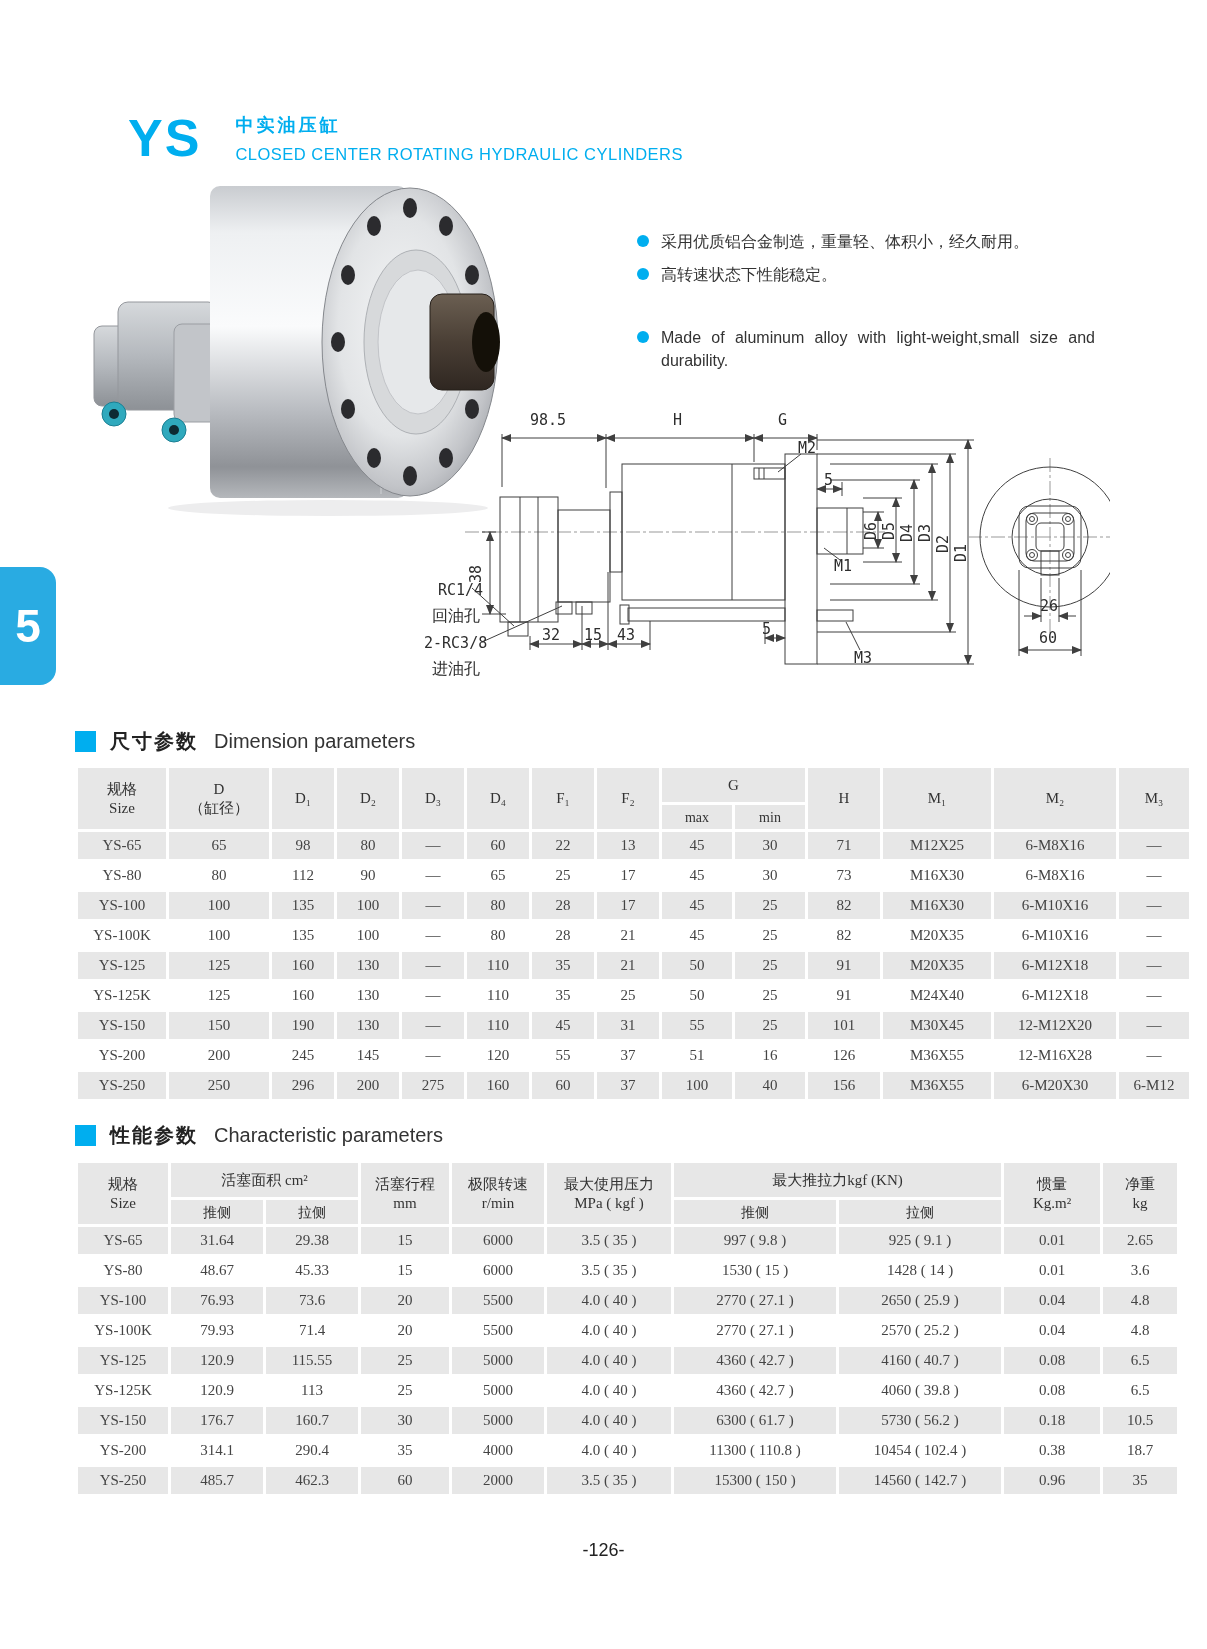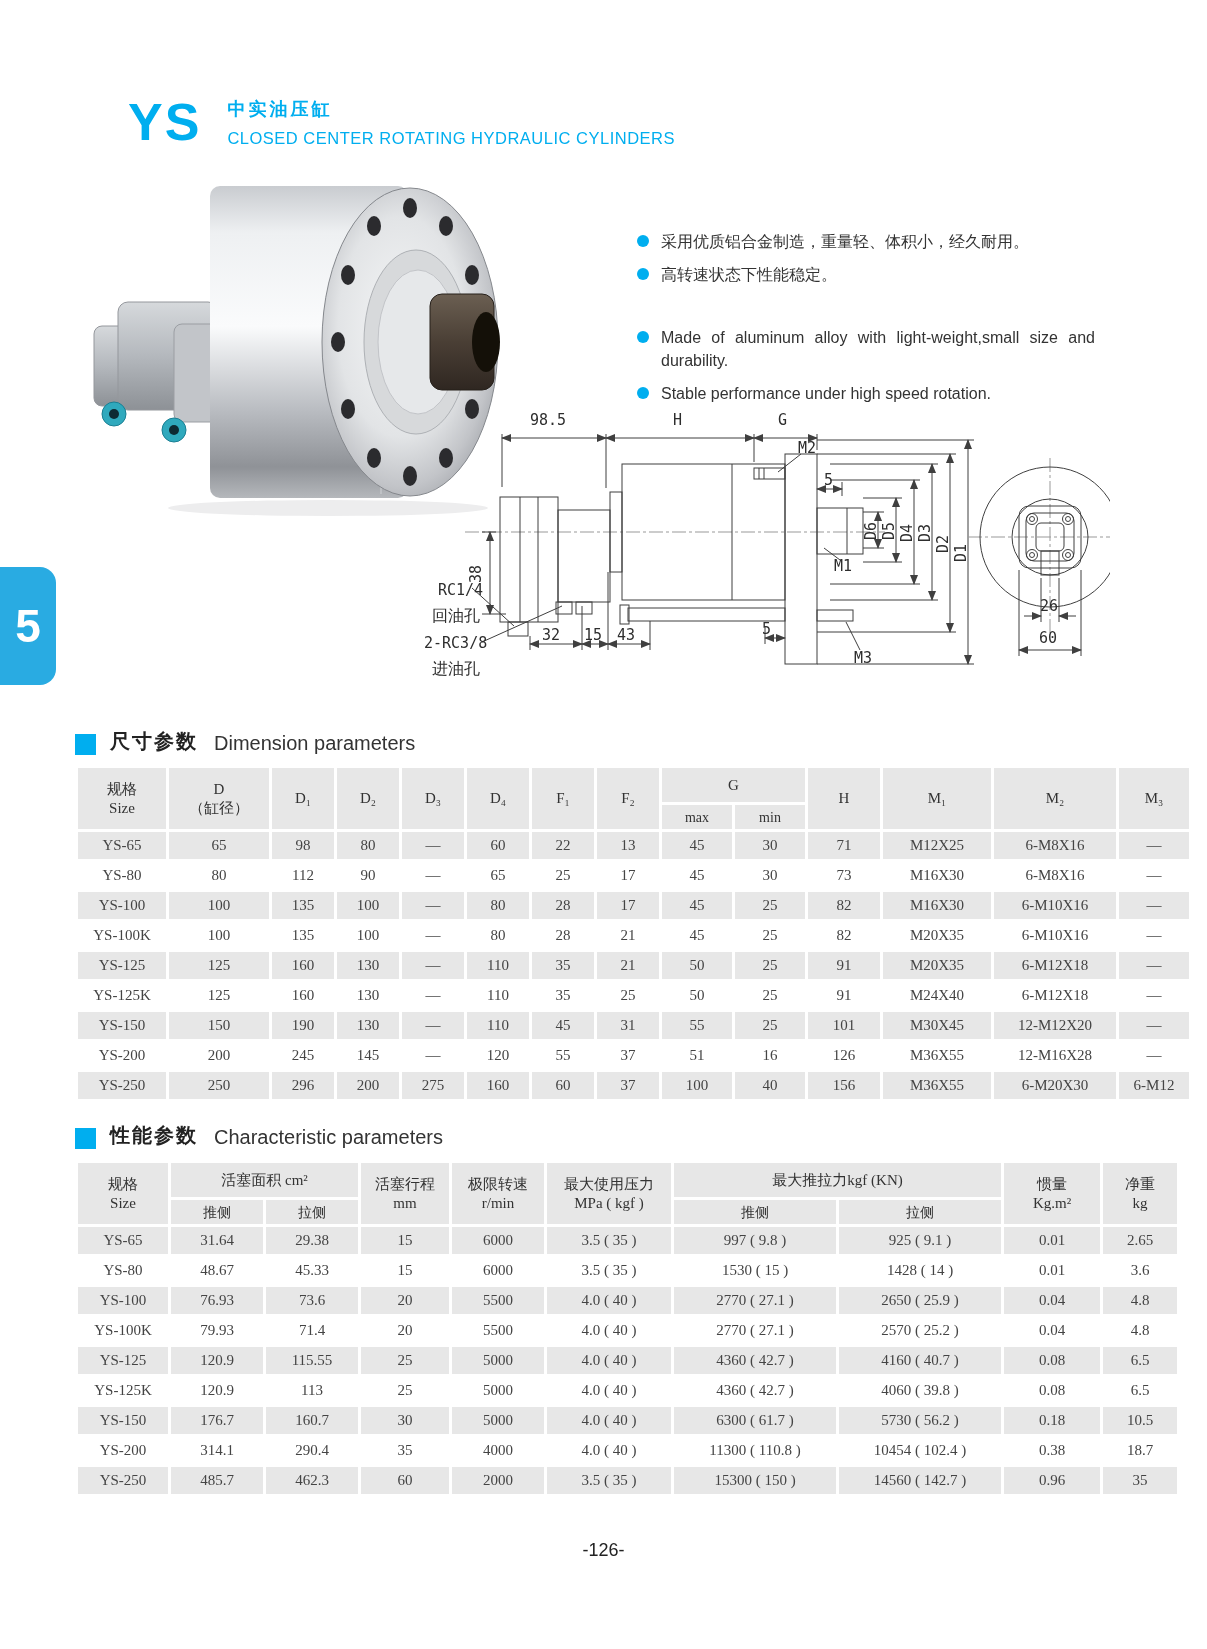--- a/index.html
+++ b/index.html
@@ -1,20 +1,20 @@
 <!DOCTYPE html>
 <html><head>
 <meta charset="utf-8">
 <style>
   html,body{margin:0;padding:0;background:#fff;}
   .page{position:relative;width:1207px;height:1649px;background:#fff;overflow:hidden;
         font-family:"Liberation Sans",sans-serif;color:#333;}
 
   
-  .brand{position:absolute;left:128px;top:92px;display:flex;align-items:flex-start;}
+  .brand{position:absolute;left:128px;top:108px;display:flex;align-items:flex-start;gap:8px;}
   .brand .logo{font-size:52px;font-weight:bold;color:#00AEEF;letter-spacing:2px;line-height:60px;}
   .brand .titles{margin-left:26px;}
   .brand .t-zh{font-size:18px;font-weight:bold;color:#00AEEF;letter-spacing:3px;line-height:34px;}
   .brand .t-en{font-size:16.5px;color:#00AEEF;letter-spacing:.5px;line-height:24px;}
 
   
   .features{position:absolute;left:637px;top:230px;width:458px;font-size:16px;color:#333;}
   .feat{position:relative;padding-left:24px;margin-bottom:10px;line-height:23px;}
   .feat .dot{position:absolute;left:0;top:5px;width:12px;height:12px;border-radius:50%;background:#00AEEF;}
   .feat.en{text-align:justify;}
@@ -29,21 +29,21 @@
           font-size:15px;color:#2e2e2e;white-space:nowrap;line-height:16px;}
   .dlabel.zh{font-family:"Liberation Sans",sans-serif;font-size:16px;}
   .rot{width:30px;text-align:center;transform:rotate(-90deg);transform-origin:center;}
 
   
   .chapter-tab{position:absolute;left:0;top:567px;width:56px;height:118px;background:#29ABE2;
                border-radius:0 16px 16px 0;display:flex;align-items:center;justify-content:center;
                color:#fff;font-size:46px;font-weight:bold;}
 
   
-  .section-head{position:absolute;left:75px;display:flex;align-items:flex-end;}
+  .section-head{position:absolute;left:75px;display:flex;align-items:center;}
   .section-head .sq{width:21px;height:21px;background:#00AEEF;margin-right:14px;}
   .section-head .s-zh{font-size:20px;font-weight:bold;color:#222;letter-spacing:2px;}
   .section-head .s-en{font-size:20px;color:#333;margin-left:16px;}
 
   
   table.params{position:absolute;left:75px;border-collapse:separate;border-spacing:3px;
                table-layout:fixed;font-size:15px;color:#444;font-family:Liberation Serif, serif;}
   table.params th{background:#e7e7e7;font-weight:normal;color:#333;padding:2px 1px;line-height:19px;}
   table.params td{background:#fff;text-align:center;height:25px;padding:1px 0;}
   table.params tbody tr:nth-child(odd) td{background:#e7e7e7;}
@@ -142,24 +142,20 @@
     </div>
     <div class="feat">
       <span class="dot"></span>
       <span>高转速状态下性能稳定。</span>
     </div>
     <div class="gap"></div>
     <div class="feat en">
       <span class="dot"></span>
       <span>Made of aluminum alloy with light-weight,small size and durability.</span>
     </div>
-    <div class="feat en">
-      <span class="dot"></span>
-      <span>Stable performance under high speed rotation.</span>
-    </div>
   </div>
 
   <div class="drawing">
     <svg width="700" height="296" viewBox="0 0 700 296" fill="none" stroke="#3f3f3f" stroke-width="1">
       <defs>
         <marker id="arr" markerWidth="10" markerHeight="8" refX="9" refY="4" orient="auto-start-reverse">
           <path d="M0,0 L10,4 L0,8 z" fill="#3f3f3f" stroke="none"></path>
         </marker>
       </defs>
 

